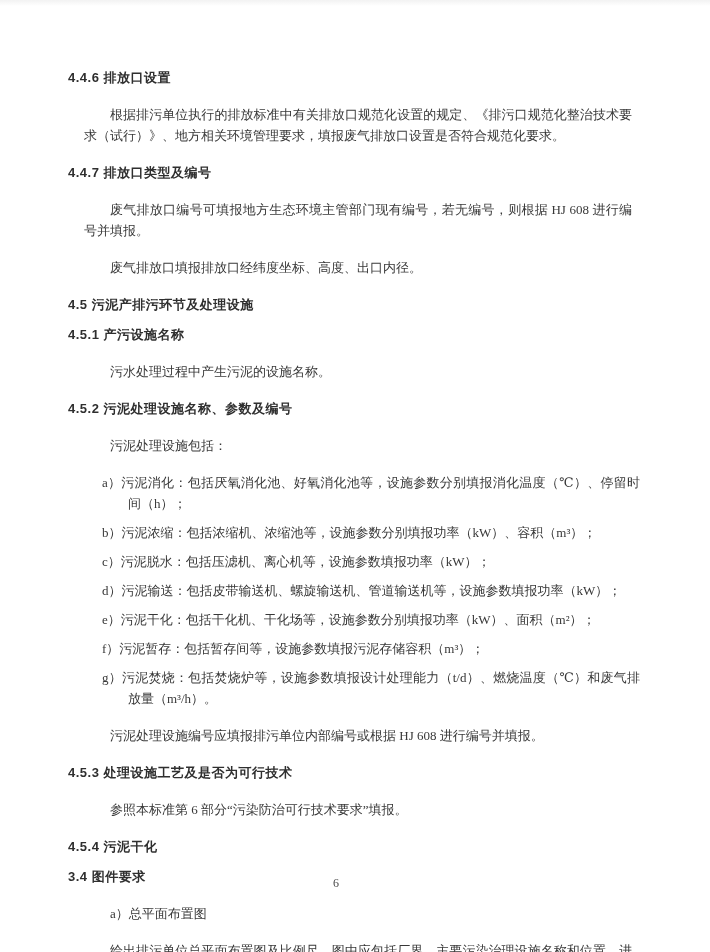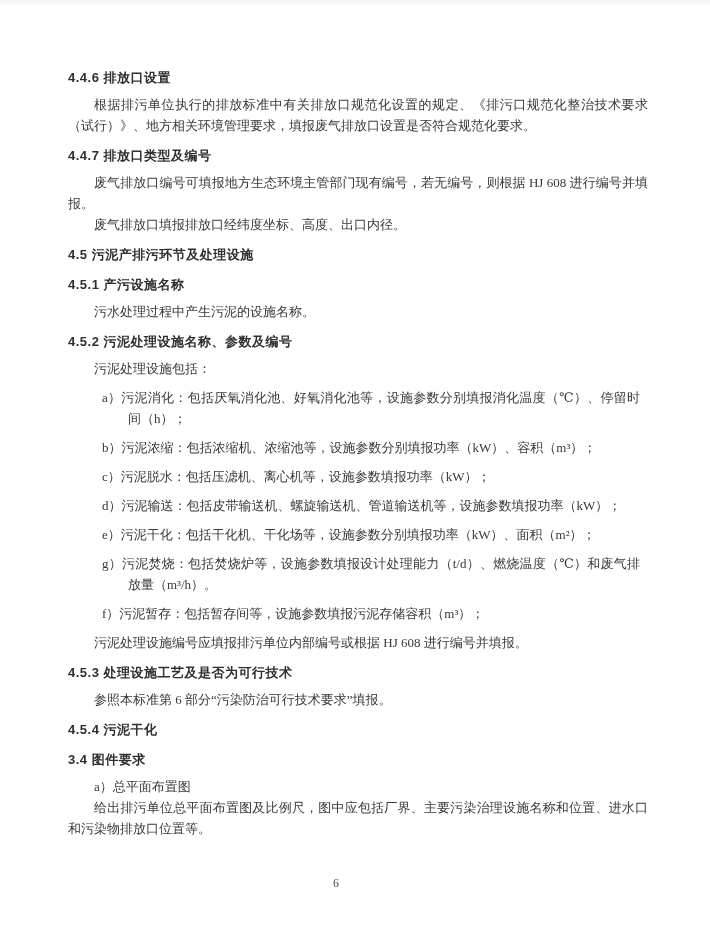--- a/index.html
+++ b/index.html
@@ -33,21 +33,21 @@
     font-family: "Liberation Sans", "DejaVu Sans", sans-serif;
     font-weight: bold;
     color: #2f2f2f;
     margin: 9px 0 6px 0;
     letter-spacing: 0.5px;
   }
   
   .p {
     text-indent: 2em;
     text-align: justify;
-    margin: 0;
+    margin: 16px;
   }
   
   .li {
     padding-left: 4em;
     text-indent: -2em;
     text-align: justify;
     margin: 8px;
   }
   .footer {
     position: absolute;
@@ -72,22 +72,22 @@
       <div class="h">4.5  污泥产排污环节及处理设施</div>
       <div class="h">4.5.1  产污设施名称</div>
       <div class="p">污水处理过程中产生污泥的设施名称。</div>
       <div class="h">4.5.2  污泥处理设施名称、参数及编号</div>
       <div class="p">污泥处理设施包括：</div>
       <div class="li">a）污泥消化：包括厌氧消化池、好氧消化池等，设施参数分别填报消化温度（℃）、停留时间（h）；</div>
       <div class="li">b）污泥浓缩：包括浓缩机、浓缩池等，设施参数分别填报功率（kW）、容积（m³）；</div>
       <div class="li">c）污泥脱水：包括压滤机、离心机等，设施参数填报功率（kW）；</div>
       <div class="li">d）污泥输送：包括皮带输送机、螺旋输送机、管道输送机等，设施参数填报功率（kW）；</div>
       <div class="li">e）污泥干化：包括干化机、干化场等，设施参数分别填报功率（kW）、面积（m²）；</div>
+      <div class="li">f）污泥暂存：包括暂存间等，设施参数填报污泥存储容积（m³）；</div>
       <div class="li">g）污泥焚烧：包括焚烧炉等，设施参数填报设计处理能力（t/d）、燃烧温度（℃）和废气排放量（m³/h）。</div>
-      <div class="li">f）污泥暂存：包括暂存间等，设施参数填报污泥存储容积（m³）；</div>
       <div class="p">污泥处理设施编号应填报排污单位内部编号或根据 HJ 608 进行编号并填报。</div>
       <div class="h">4.5.3  处理设施工艺及是否为可行技术</div>
       <div class="p">参照本标准第 6 部分“污染防治可行技术要求”填报。</div>
       <div class="h">4.5.4  污泥干化</div>
       <div class="h">3.4  图件要求</div>
       <div class="p">a）总平面布置图</div>
       <div class="p">给出排污单位总平面布置图及比例尺，图中应包括厂界、主要污染治理设施名称和位置、进水口和污染物排放口位置等。</div>
     </div>
   <div class="footer">6</div>
 </div>

